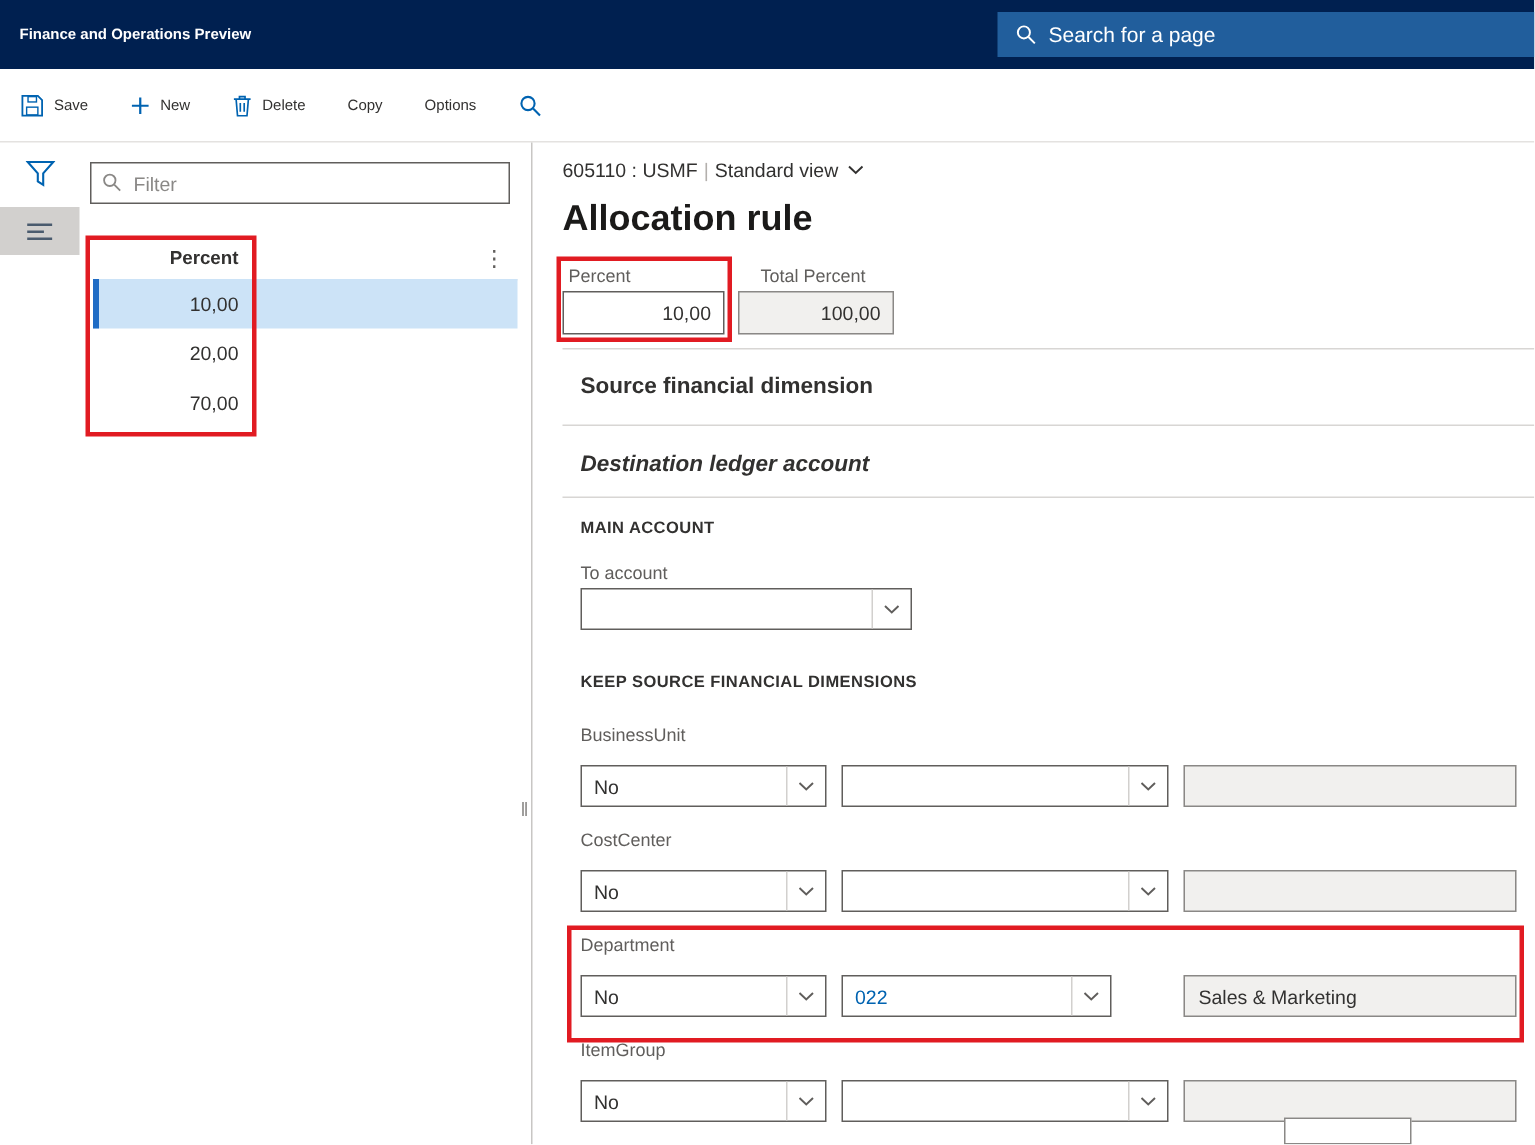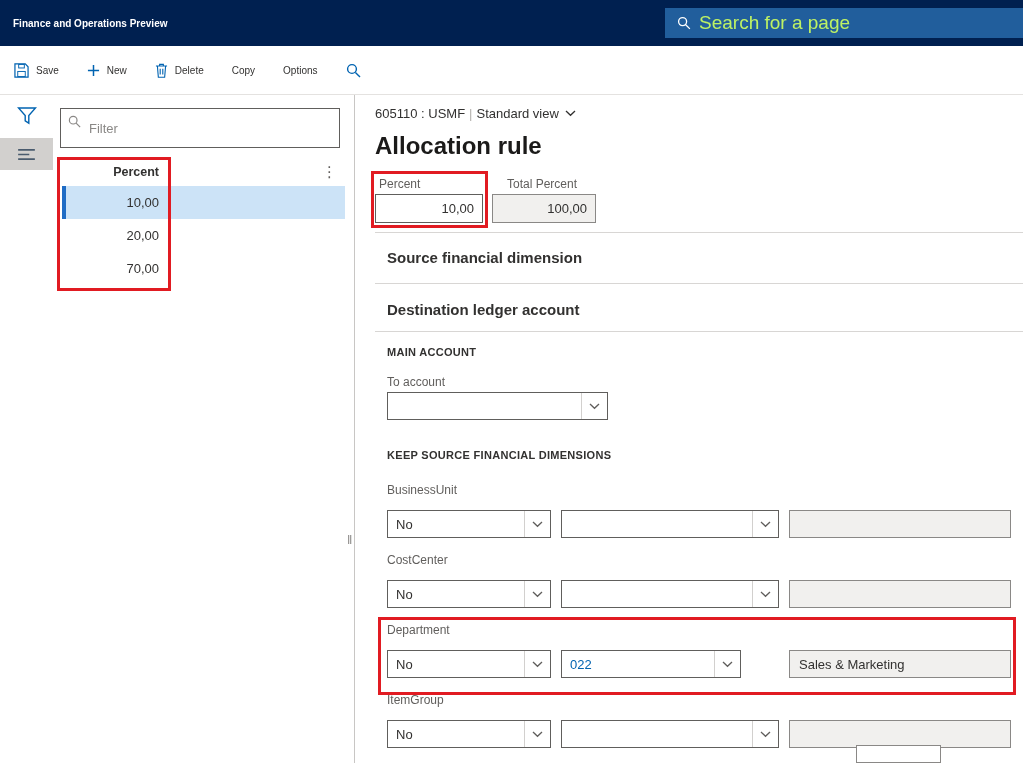--- a/index.html
+++ b/index.html
@@ -7,29 +7,29 @@
   .app {
     position: relative; width: 1023px; height: 763px;
     background: #fff; overflow: hidden;
     font-family: "Liberation Sans", "DejaVu Sans", sans-serif;
     color: #323130;
   }
   
   .topbar { position:absolute; left:0; top:0; width:1023px; height:46px; background:#002050; display:flex; align-items:center; }
   .topbar-title { color:#fff; font-weight:bold; font-size:10px; margin-left:13px; }
   .topbar-search { position:absolute; left:665px; top:8px; width:358px; height:30px; background:#215e9c; display:flex; align-items:center; padding-left:12px; cursor:pointer; }
-  .topbar-search span { color:#bef264; font-size:19px; margin-left:8px; }
+  .topbar-search span { color:#ffffff; font-size:14px; margin-left:8px; }
   
   .toolbar { position:absolute; left:0; top:46px; width:1023px; height:49px; background:#fff; border-bottom:1px solid #e4e2e0; display:flex; align-items:center; padding-left:14px; gap:28px; }
   .tb-item { display:inline-flex; align-items:center; gap:7px; font-size:10px; color:#323130; cursor:pointer; }
   
   .rail-btn { position:absolute; left:0; width:53px; height:32px; display:flex; align-items:center; justify-content:center; cursor:pointer; }
   .rail-btn.active { background:#d2d0ce; }
   
-  .filter-box { position:absolute; left:60px; top:108px; width:280px; height:40px; }
+  .filter-box { position:absolute; left:60px; top:108px; width:280px; height:28px; }
   .filter-box input { width:100%; height:100%; border:1px solid #605e5c; padding:0 6px 0 28px; font-size:13px; font-family:inherit; color:#323130; outline:none; }
   .filter-box input::placeholder { color:#8a8886; }
   .filter-box .mag { position:absolute; left:8px; top:7px; }
   
   .grid-header { position:absolute; left:62px; top:160px; width:283px; height:26px; }
   .grid-header .hdr-label { position:absolute; left:0; top:5px; width:97px; text-align:right; font-size:12.5px; font-weight:bold; color:#323130; cursor:pointer; }
   .grid-header .more { position:absolute; right:8px; top:3px; font-size:15px; color:#605e5c; cursor:pointer; }
   .grid-hline { position:absolute; left:62px; top:186px; width:283px; height:1px; background:#e1dfdd; }
   .grid-row { position:absolute; left:62px; width:283px; height:33px; cursor:pointer; }
   .grid-row.selected { background:#cce3f7; }
@@ -167,21 +167,21 @@
 
   <div class="fld-label" style="left:379px; top:177px;">Percent</div>
   <input class="txt-input" style="left: 375px; top: 194px; width: 108px;" value="10,00">
 
   <div class="fld-label" style="left:507px; top:177px;">Total Percent</div>
   <input class="txt-input ro" style="left: 492px; top: 194px; width: 104px;" readonly="" value="100,00">
 
   <div class="hline" style="top:232px;"></div>
   <div class="section-hdr" style="top:249px;">Source financial dimension</div>
   <div class="hline" style="top:283px;"></div>
-  <div class="section-hdr" style="top:301px;">Destination ledger account</div>
+  <div class="section-hdr" style="top:301px;font-style:italic;">Destination ledger account</div>
   <div class="hline" style="top:331px;"></div>
 
   <div class="group-hdr" style="top:346px;">MAIN ACCOUNT</div>
   <div class="fld-label" style="left:387px; top:375px;">To account</div>
   <div class="combo" style="left:387px; top:392px; width:221px;">
     <span class="val"></span>
     <span class="chev">
         <svg width="11" height="7" viewBox="0 0 11 7">
           <path d="M1 1 l4.5 4.3 L10 1" stroke="#605e5c" stroke-width="1.3" fill="none"></path>
         </svg>

